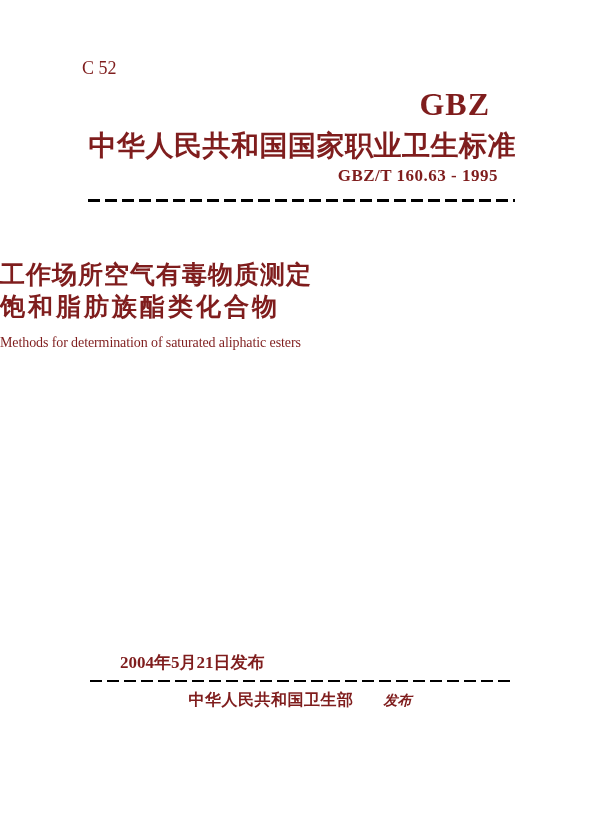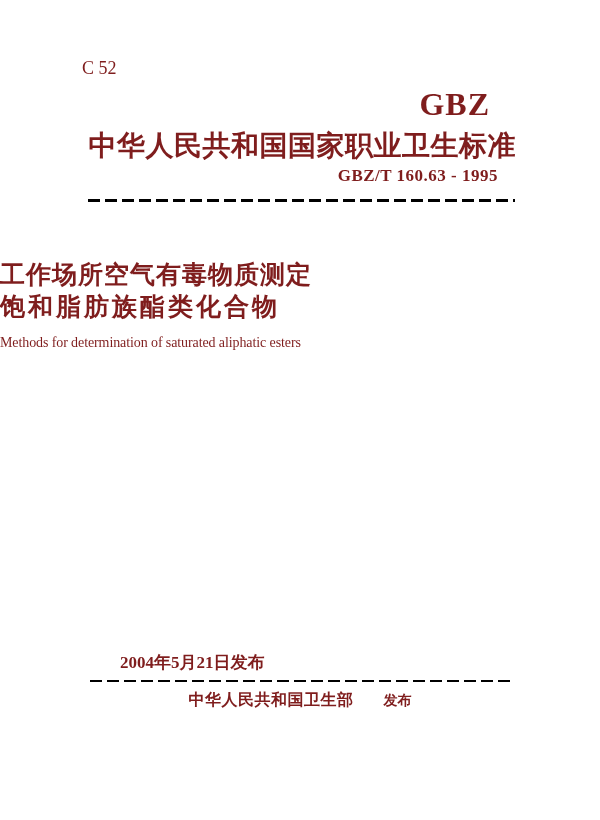--- a/index.html
+++ b/index.html
@@ -128,20 +128,21 @@
     letter-spacing: 0.5px;
     vertical-align: baseline;
   }
   .issuer-verb {
     display: inline-block;
     font-family: "Liberation Sans", "DejaVu Sans", sans-serif;
     font-weight: bold;
     font-size: 14px;
     margin-left: 26px;
     vertical-align: baseline;
+    font-style: italic;
   }
 </style>
 </head>
 <body>
 
 <div class="page">
 
   <div class="classification">C 52</div>
 
   <div class="header-block">

